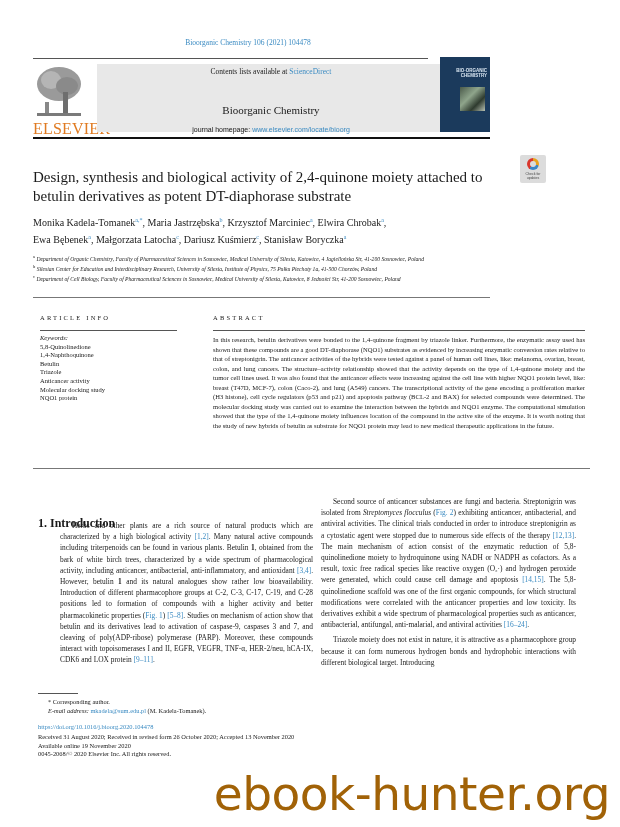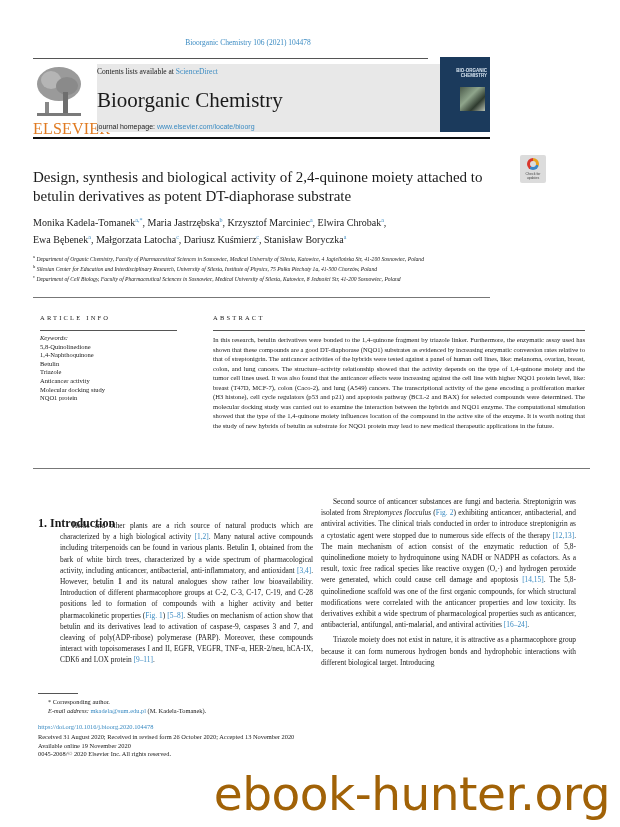--- a/index.html
+++ b/index.html
@@ -5,23 +5,23 @@
   html, body { margin: 0; padding: 0; background: #ffffff; }
   body { width: 620px; height: 827px; position: relative; overflow: hidden;
          font-family: "Liberation Serif", "DejaVu Serif", serif; color: #1a1a1a; }
   .abs { position: absolute; }
   .link { color: #3b8bc2; }
   .running-head { left: 0; width: 496px; top: 38px; text-align: center; font-size: 7.5px; color: #3b8bc2; }
   .rule-top { left: 33px; width: 395px; top: 58px; height: 1px; background: #555; }
   .elsevier-logo { left: 33px; top: 64px; width: 52px; height: 72px; }
   .tree { position: absolute; left: 2px; top: 0; width: 48px; height: 54px; }
   .elsevier-word { position: absolute; left: 0; top: 56px; width: 52px; text-align: center; font-size: 16px; color: #e07b22; letter-spacing: 0.2px; font-family: Liberation Serif, serif; }
-  .masthead { left: 97px; top: 64px; width: 348px; height: 68px; background: #e8e8e8; }
+  .masthead { left: 97px; top: 64px; width: 348px; height: 68px; background: #e8e8e8; text-align: center; }
   .contents-line { margin-top: 3px; font-size: 7.5px; }
-  .journal-title { margin-top: 12px; font-size: 21px; }
+  .journal-title { margin-top: 28px; font-size: 11px; }
   .homepage-line { margin-top: 10px; font-size: 7px; font-family: "Liberation Sans", sans-serif; }
   .cover { left: 440px; top: 57px; width: 50px; height: 75px; background: #1b3a5c; overflow: hidden; }
   .cover-t { position: absolute; left: 3px; top: 11px; width: 44px; text-align: right; font-size: 4.5px; line-height: 5px; color: #dbe7f2; font-family: "Liberation Sans", sans-serif; font-weight: bold; }
   .cover-img { position: absolute; left: 20px; top: 30px; width: 25px; height: 24px; background: linear-gradient(135deg,#4a5a4a,#8fa58c 40%,#2e3a2e 70%,#b9c2b4); }
   .rule-thick { left: 33px; width: 457px; top: 137px; height: 2px; background: #111; }
   .crossmark { left: 520px; top: 155px; width: 26px; height: 28px; background: #dcdcdc; border-radius: 2px; }
   .crossmark-ring { position: absolute; left: 7px; top: 3px; width: 12px; height: 12px; border-radius: 50%; background: conic-gradient(#e8a21e 0 30%, #3a86c8 30% 60%, #d9362c 60% 100%); }
   .crossmark-inner { position: absolute; left: 3px; top: 3px; width: 6px; height: 6px; border-radius: 50%; background: #dcdcdc; }
   .crossmark-text { position: absolute; left: 0; top: 17px; width: 26px; text-align: center; font-size: 3.5px; line-height: 4px; color: #444; font-family: "Liberation Sans", sans-serif; }
   .title { left: 33px; top: 168px; width: 450px; font-size: 15px; line-height: 19px; }

